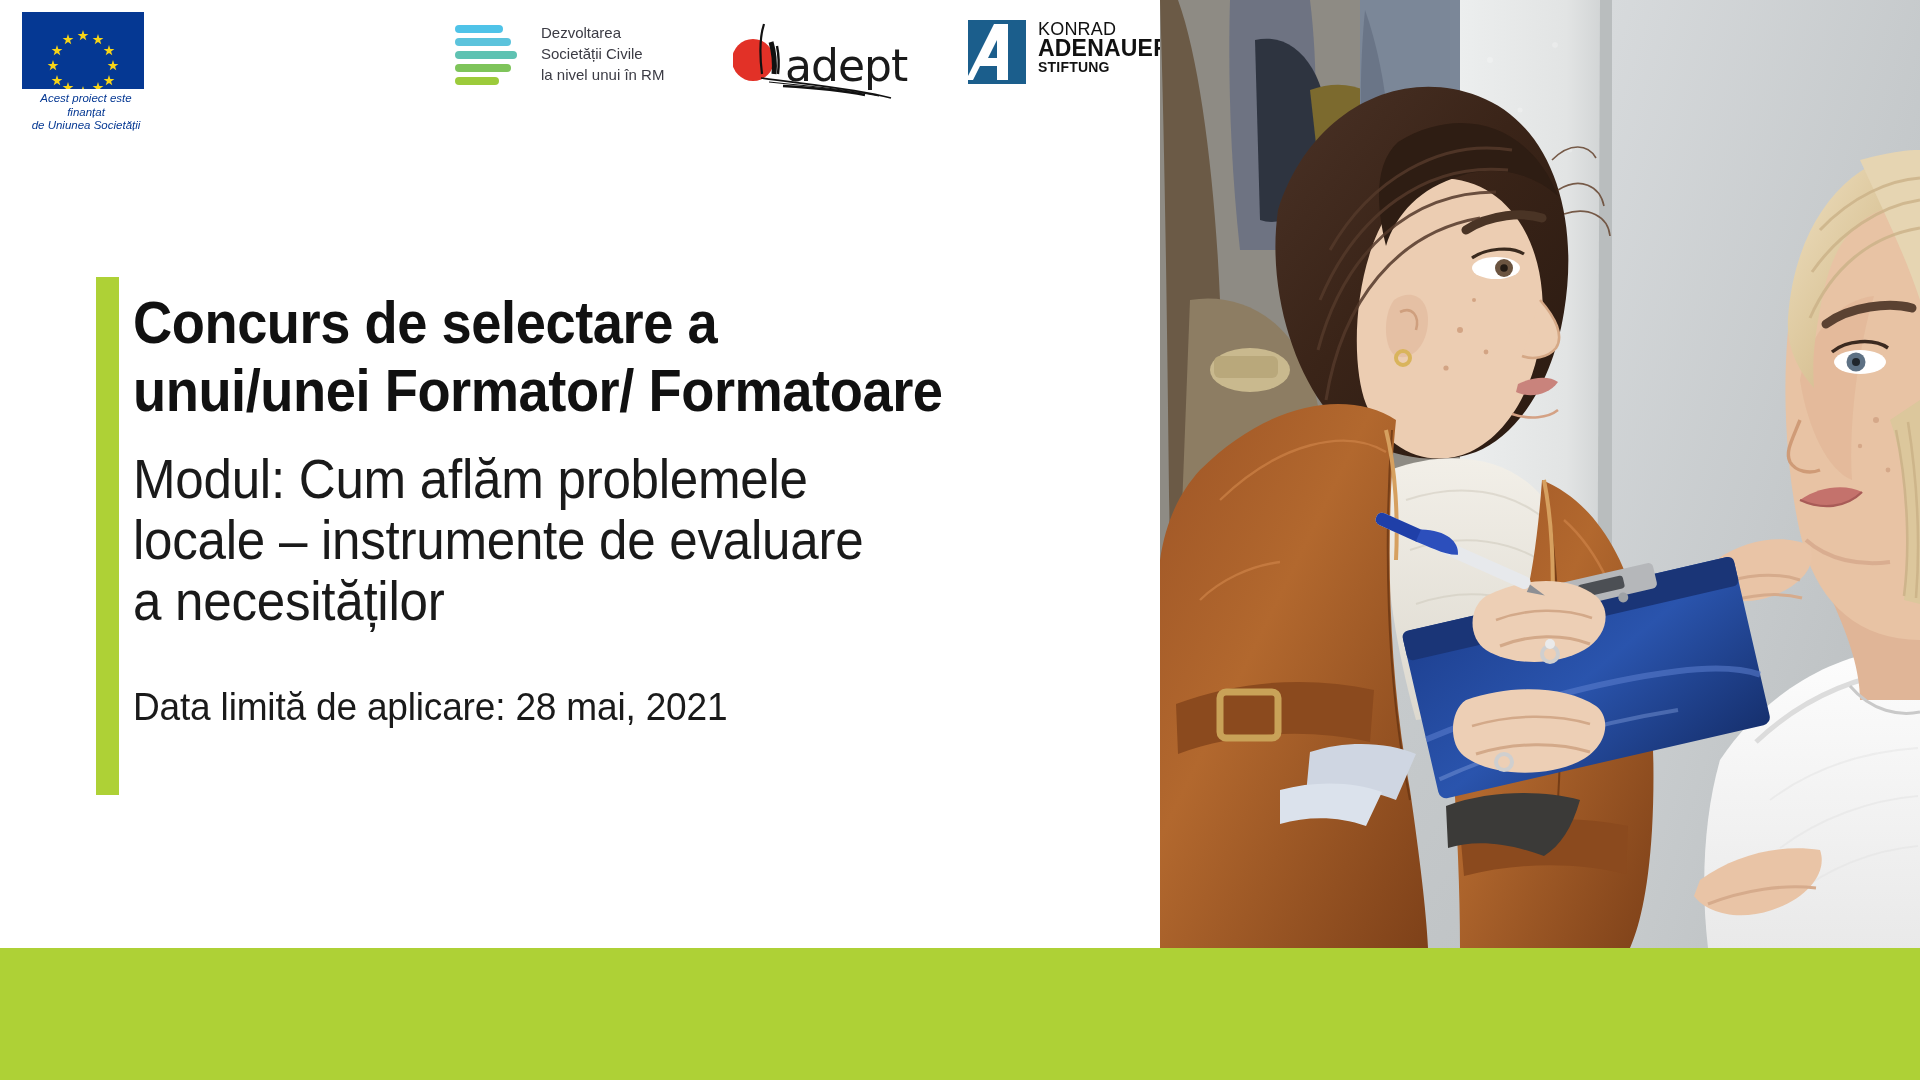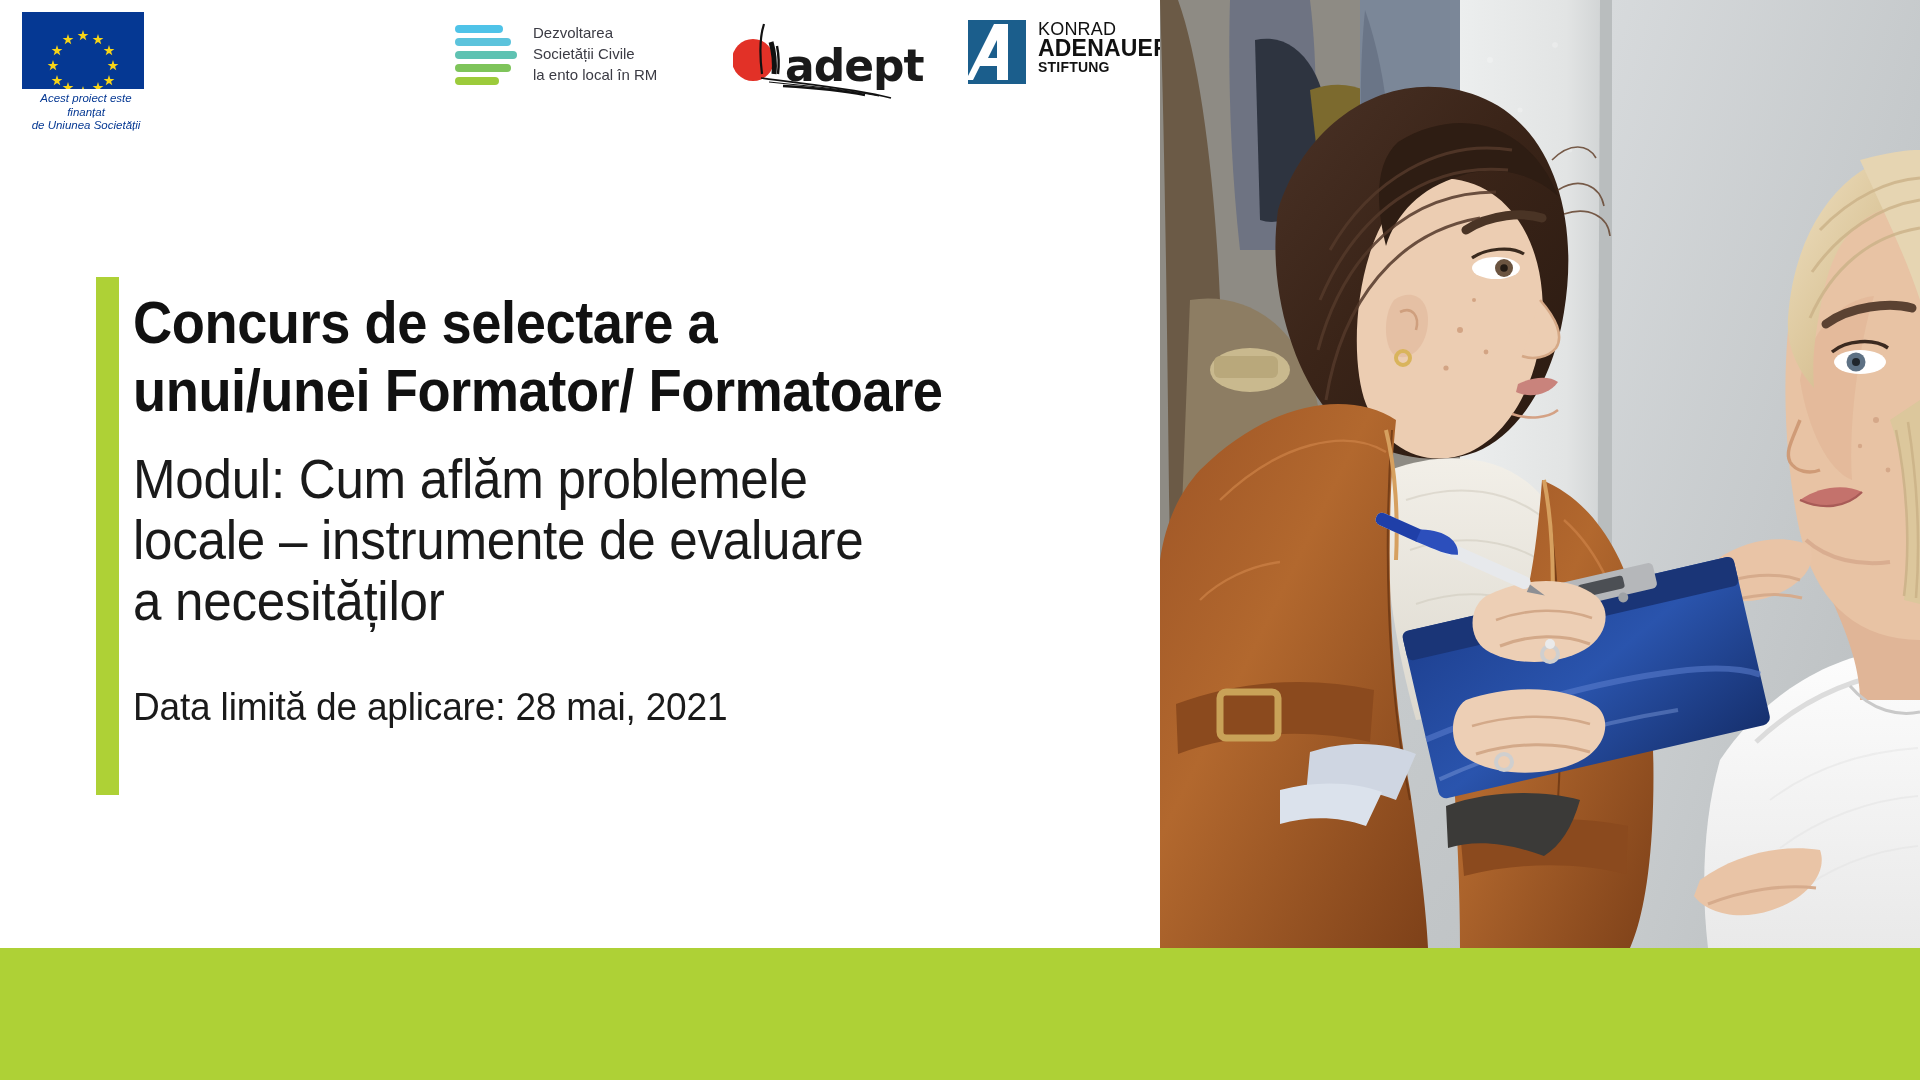--- a/index.html
+++ b/index.html
@@ -34,33 +34,33 @@
   .invento{position:absolute;left:225px;top:14px;width:150px;height:100px;}
   .invento-word{
     position:absolute;left:0;bottom:-4px;
     font-family:"DejaVu Serif", serif;
     font-size:50px;color:#4d4d4d;letter-spacing:-1px;line-height:1;
   }
   .invento-word .v{color:#8cc63e;}
   .invento-leaves{position:absolute;left:52px;top:-2px;}
 
   
-  .dsc{position:absolute;left:455px;top:22px;display:flex;align-items:center;gap:16px;}
+  .dsc{position:absolute;left:455px;top:22px;display:flex;align-items:center;gap:24px;}
   .dsc-bars{display:flex;flex-direction:column;gap:5px;padding-top:3px;}
   .dsc-bars i{display:block;height:8px;border-radius:5px;}
   .dsc-text{
     font-family:"Liberation Sans", sans-serif;
     font-size:15px;line-height:21px;color:#3b3b44;white-space:nowrap;
   }
 
   
   .adept{position:absolute;left:733px;top:16px;width:190px;height:95px;}
   .adept-word{
     position:absolute;left:52px;top:28px;
-    font-family:"DejaVu Sans", sans-serif;font-weight:bold;
+    font-family:"DejaVu Sans", sans-serif;font-weight:normal;
     font-size:44px;color:#1a1a1a;letter-spacing:-1px;line-height:1;
   }
 
   
   .kas{position:absolute;left:968px;top:20px;display:flex;gap:12px;}
   .kas-mark{width:58px;height:64px;position:relative;}
   .kas-text{
     font-family:"Liberation Sans", sans-serif;color:#111;
     line-height:19px;letter-spacing:.2px;
   }
@@ -143,21 +143,21 @@
       <div class="dsc-bars">
         <i style="width:48px;background:#4fc3e8"></i>
         <i style="width:56px;background:#5cc3dc"></i>
         <i style="width:62px;background:#5fc2b2"></i>
         <i style="width:56px;background:#7ec45a"></i>
         <i style="width:44px;background:#9ccb3b"></i>
       </div>
       <div class="dsc-text">
         <div>Dezvoltarea</div>
         <div>Societății Civile</div>
-        <div>la ento local în RM</div>
+        <div>la nivel unui în RM</div>
       </div>
     </div>
 
     <div class="adept">
       <svg width="190" height="95" viewBox="0 0 190 95">
         <circle cx="20" cy="44" r="21" fill="#e23127"></circle>
         <path d="M31 8 C27 20 26 34 29 58" fill="none" stroke="#111" stroke-width="2.2"></path>
         <path d="M38 26 C41 36 42 48 41 58" fill="none" stroke="#111" stroke-width="5"></path>
         <path d="M44 30 C46 40 46 50 45 58" fill="none" stroke="#111" stroke-width="2.4"></path>
         <path d="M28 62 C70 68 120 72 158 82" fill="none" stroke="#111" stroke-width="1.6"></path>

